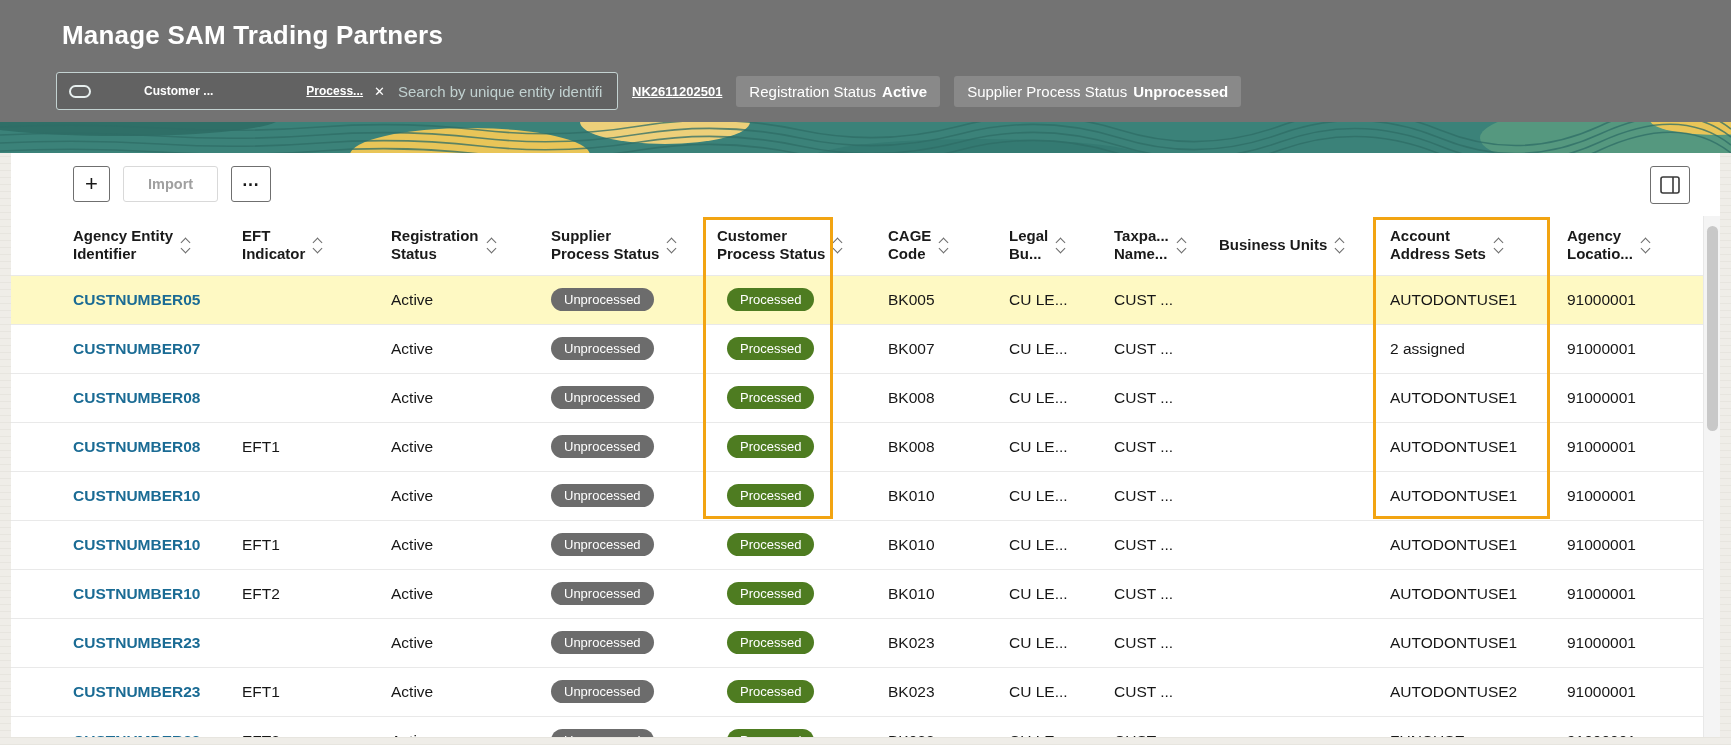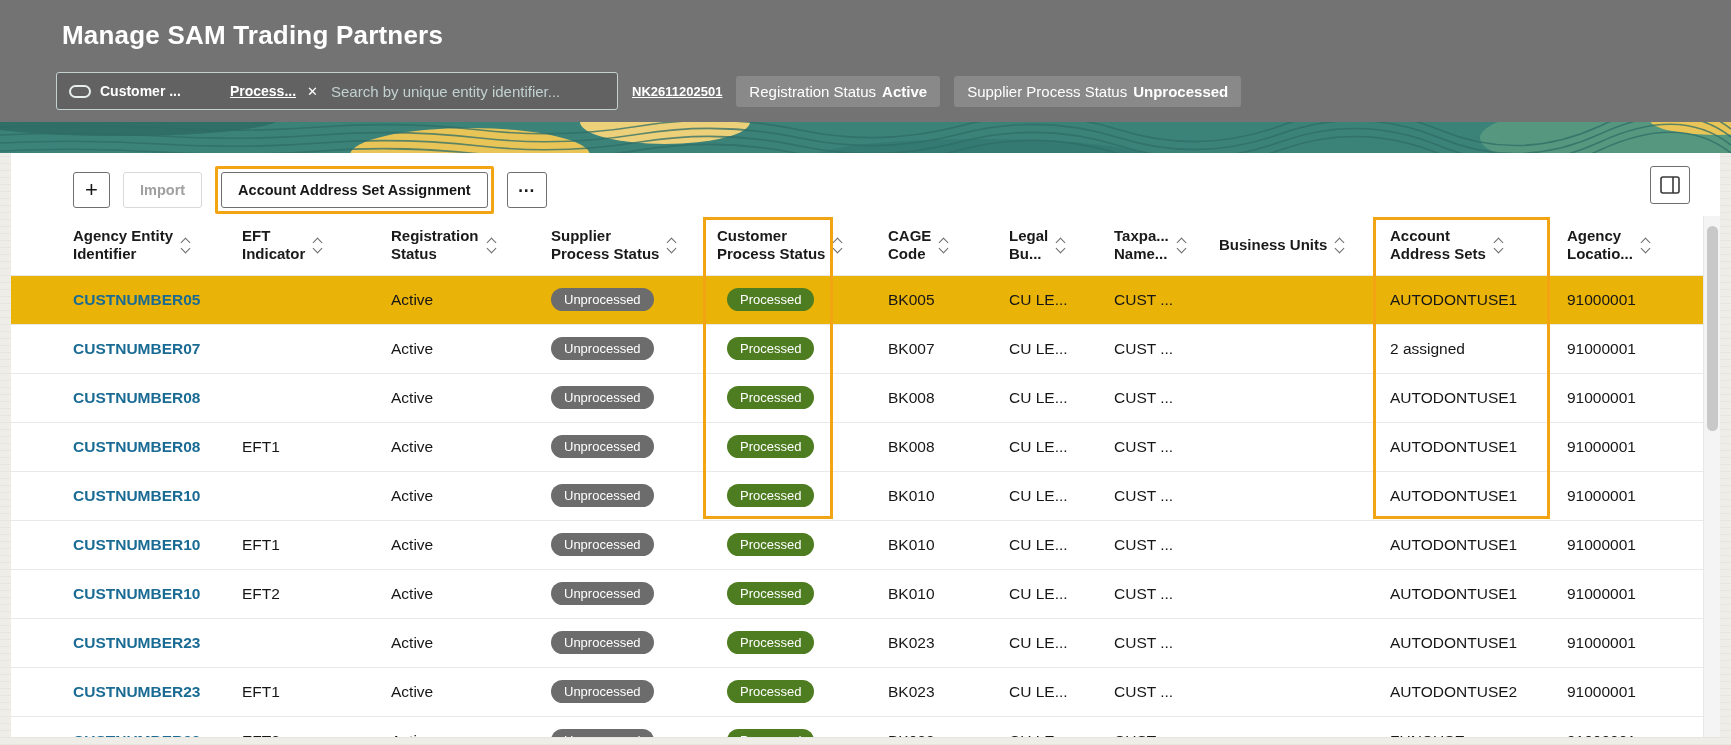--- a/index.html
+++ b/index.html
@@ -11,61 +11,61 @@
   }
 
   
   .app-header { height:122px; background:#737373; position:relative; }
   .app-header h1 { margin:0; padding:20px 0 0 62px; font-size:26px; font-weight:700; color:#fff; letter-spacing:.2px; }
   .filter-row { position:absolute; left:56px; top:72px; display:flex; align-items:center; gap:14px; }
 
   .search-box { width:562px; height:38px; border:1px solid #c3d2d1; border-radius:3px;
     background:rgba(0,0,0,0.14); display:flex; align-items:center; padding:0 12px; gap:9px; }
   .oval-icon { width:22px; height:13px; border:2px solid #e7efee; border-radius:8px; flex:0 0 auto; }
-  .token { font-size:14px; color:#fff; font-weight:600; white-space:nowrap; }
+  .token { font-size:12px; color:#fff; font-weight:600; white-space:nowrap;margin-left:44px; }
   .token-active { font-weight:700; text-decoration:underline;padding-left:40px; }
   .token-clear { background:none; border:none; color:#fff; font-size:13px; padding:0 2px; cursor:pointer; line-height:1; }
   .search-input { flex:1; min-width:0; background:transparent; border:none; outline:none; color:#fff; font-size:15px; }
   .search-input::placeholder { color:#c1d1d0; }
 
   .saved-link { color:#fff; font-weight:700; font-size:13px; text-decoration:underline; white-space:nowrap; cursor:pointer; }
   .chip { background:rgba(255,255,255,0.16); border-radius:3px; padding:7px 13px; font-size:15px; color:#fff; display:flex; white-space:nowrap; }
   .chip b { font-weight:700; margin-left:6px; }
 
   
   .band { display:block; width:1731px; height:31px; }
 
   
   .card { position:relative; margin:0 11px; height:584px; background:#fff; overflow:hidden; }
 
   .toolbar { position:absolute; top:13px; left:62px; display:flex; align-items:center; gap:13px; z-index:2; }
   .btn { height:36px; background:#fff; border:1px solid #6f6f6f; border-radius:3px;
     font-family:"Liberation Sans", sans-serif; font-size:14.5px; font-weight:700; color:#181818;
-    padding:0 16px; cursor:pointer; white-space:nowrap; }
+    padding:0 24px; cursor:pointer; white-space:nowrap; }
   .btn-add { width:37px; padding:0; font-size:22px; font-weight:400; line-height:1; }
   .btn-import { border-color:#d9d9d9; color:#a0a0a0; cursor:default; }
   .btn-more { width:40px; padding:0; font-size:17px; letter-spacing:1px; }
   .highlight-wrap { border:3px solid #f2a412; padding:3px; border-radius:2px; }
   .btn-panel { position:absolute; top:13px; right:30px; width:40px; height:38px; background:#fff;
     border:1px solid #6f6f6f; border-radius:3px; display:flex; align-items:center; justify-content:center; cursor:pointer; }
 
   
   .grid { position:absolute; top:63px; left:0; width:1692px; border-collapse:collapse; table-layout:fixed; }
   .grid th { text-align:left; font-size:15px; font-weight:700; color:#1a1a1a; height:59px;
     vertical-align:middle; padding:0 4px 0 10px; }
   .grid th:first-child, .grid td:first-child { padding-left:62px; }
   .th-inner { display:flex; align-items:center; gap:9px; }
   .th-label { white-space:pre-line; line-height:1.22; }
   .sort { display:flex; flex-direction:column; align-items:center; flex:0 0 auto; cursor:pointer; }
   .chev-up { width:7px; height:7px; border-left:1.8px solid #6b6b6b; border-top:1.8px solid #6b6b6b; transform:rotate(45deg); }
   .chev-down { width:7px; height:7px; border-right:1.8px solid #6b6b6b; border-bottom:1.8px solid #6b6b6b; transform:rotate(45deg); margin-top:-1px; }
 
   .grid td { height:49px; font-size:15.5px; color:#161616; padding:0 4px 0 10px;
     border-top:1px solid #e9e9e9; white-space:nowrap; overflow:hidden; }
-  tr.selected td { background:#eab308; }
+  tr.selected td { background:#fef9c3; }
   .link { color:#1a6b94; font-weight:700; text-decoration:none; cursor:pointer; }
 
   .pill { display:inline-block; padding:4px 13px; border-radius:13px; font-size:13px; color:#fff; }
   .pill-gray { background:#6c6c6c; }
   .pill-green { background:#4e7c21; margin-left:10px; }
 
   
   .overlay { position:absolute; border:3px solid #f2a412; pointer-events:none; z-index:6; }
   .ov-cust { left:692px; top:64px; width:130px; height:302px; }
   .ov-aas { left:1362px; top:64px; width:177px; height:302px; }
@@ -115,23 +115,20 @@
       <path d="M0 21 Q 80 17 160 22 T 320 21 T 480 24 T 640 20 T 800 24 T 960 20 T 1120 24 T 1280 20 T 1440 24 T 1600 20 T 1731 23"></path>
       <path d="M0 29 Q 80 25 160 30 T 320 29 T 480 32 T 640 28 T 800 32 T 960 28 T 1120 32 T 1280 28 T 1440 32 T 1600 28 T 1731 31"></path>
     </g>
   </svg>
 
   <main class="card">
 
     <div class="toolbar">
       <button class="btn btn-add"><span>+</span></button>
       <button class="btn btn-import">Import</button>
-      <span class="highlight-wrap">
-        <button class="btn">Account Address Set Assignment</button>
-      </span>
       <button class="btn btn-more"><span>⋯</span></button>
     </div>
 
     <button class="btn-panel">
       <svg width="20" height="18" viewBox="0 0 20 18" aria-hidden="true">
         <rect x="1" y="1" width="18" height="16" rx="2" fill="none" stroke="#3a3a3a" stroke-width="1.6"></rect>
         <line x1="13" y1="1" x2="13" y2="17" stroke="#3a3a3a" stroke-width="1.6"></line>
       </svg>
     </button>
 

